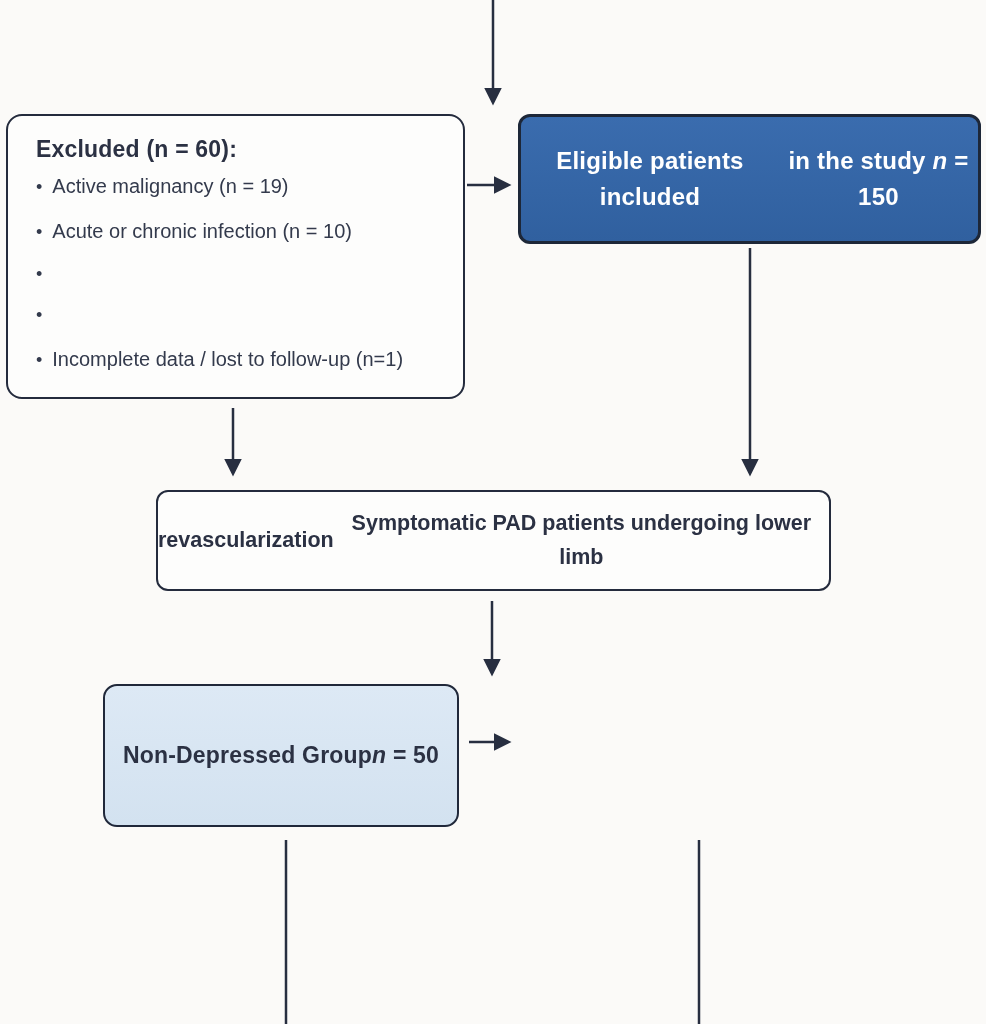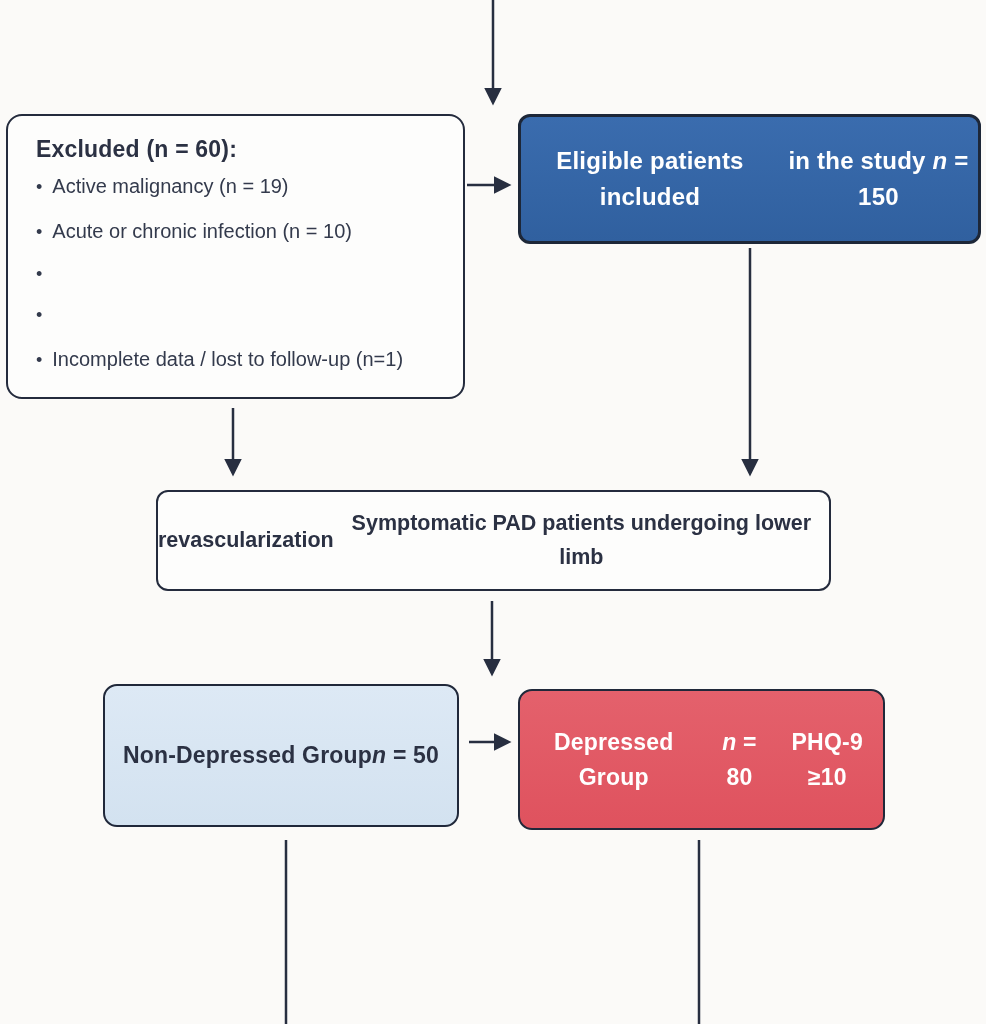--- a/index.html
+++ b/index.html
@@ -136,19 +136,14 @@
   <div class="box symptomatic flexcenter">
     <div>revascularization</div>
     <div>Symptomatic PAD patients undergoing lower limb</div>
   </div>
 
   <div class="box group-box non-depressed flexcenter">
     <div>Non-Depressed Group</div>
     <div><span class="n-italic">n</span><span> = 50</span></div>
   </div>
 
-  <div class="box group-box depressed flexcenter">
-    <div>Depressed Group</div>
-    <div><span class="n-italic">n</span><span> = 80</span></div>
-    <div>PHQ-9 ≥10</div>
-  </div>
 
 </div>
 
 </body></html>

